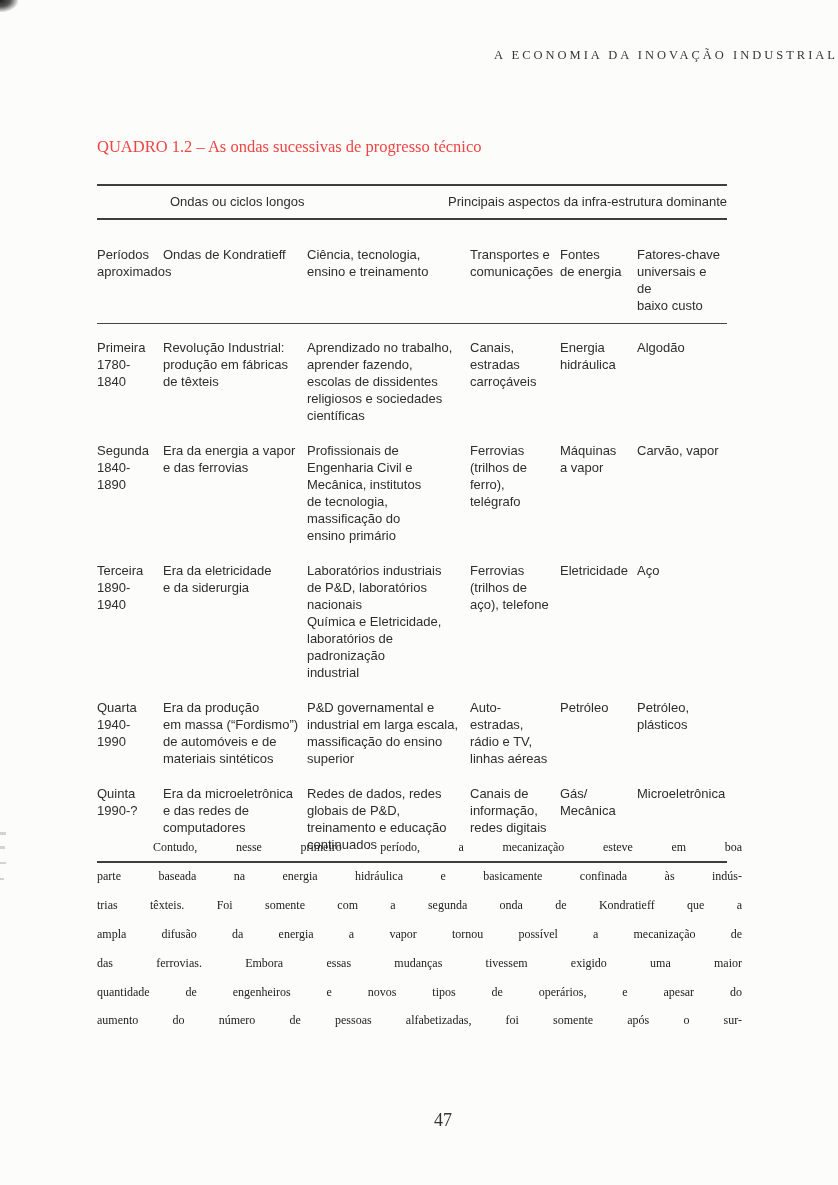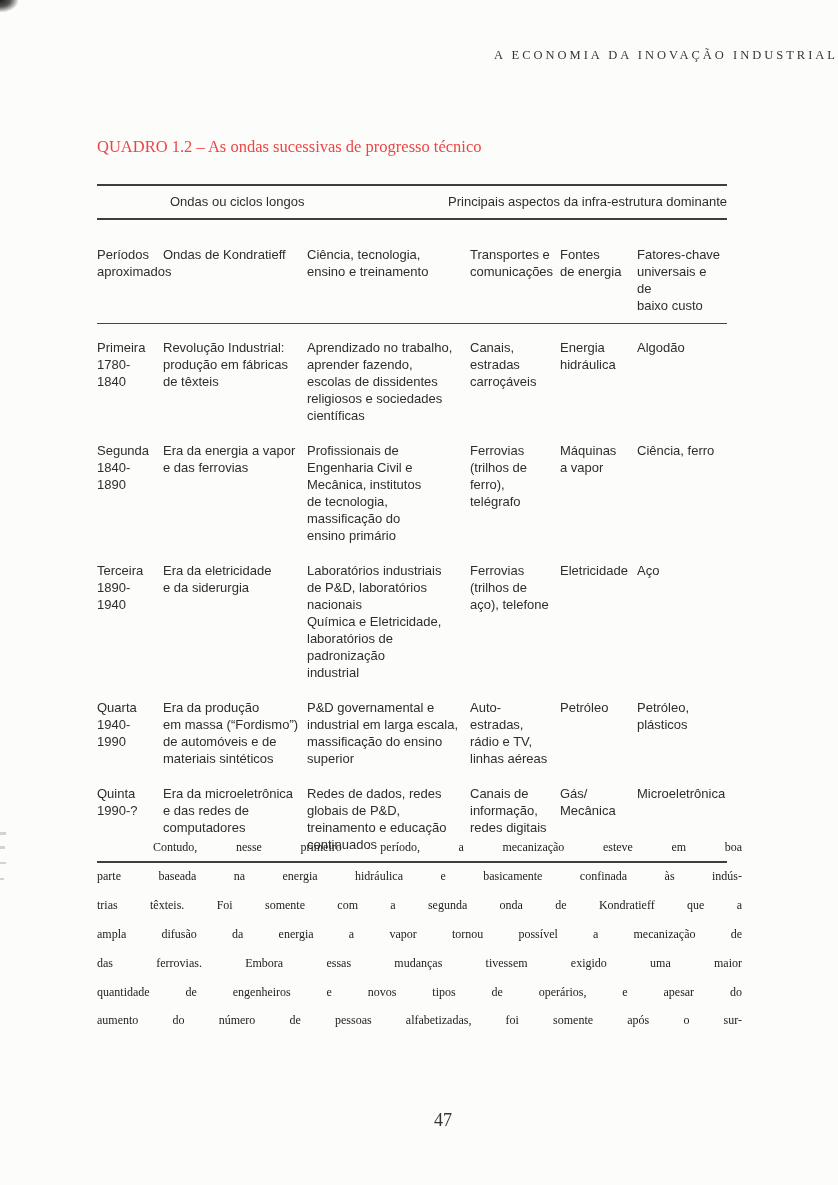--- a/index.html
+++ b/index.html
@@ -156,21 +156,21 @@
 Mecânica, institutos
 de tecnologia,
 massificação do
 ensino primário</td>
           <td>Ferrovias
 (trilhos de
 ferro),
 telégrafo</td>
           <td>Máquinas
 a vapor</td>
-          <td>Ciência, ferro</td>
+          <td>Carvão, vapor</td>
         </tr>
         <tr>
           <td>Terceira
 1890-1940</td>
           <td>Era da eletricidade
 e da siderurgia</td>
           <td>Laboratórios industriais
 de P&amp;D, laboratórios
 nacionais
 Química e Eletricidade,

